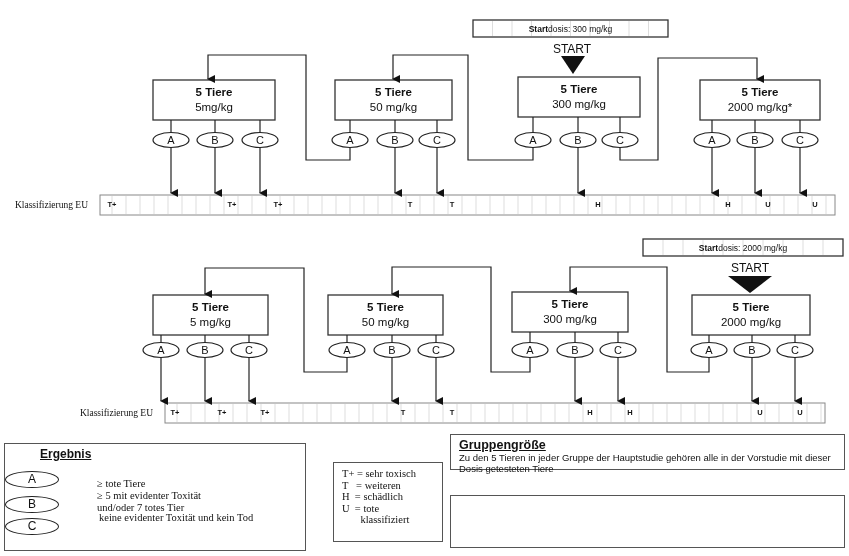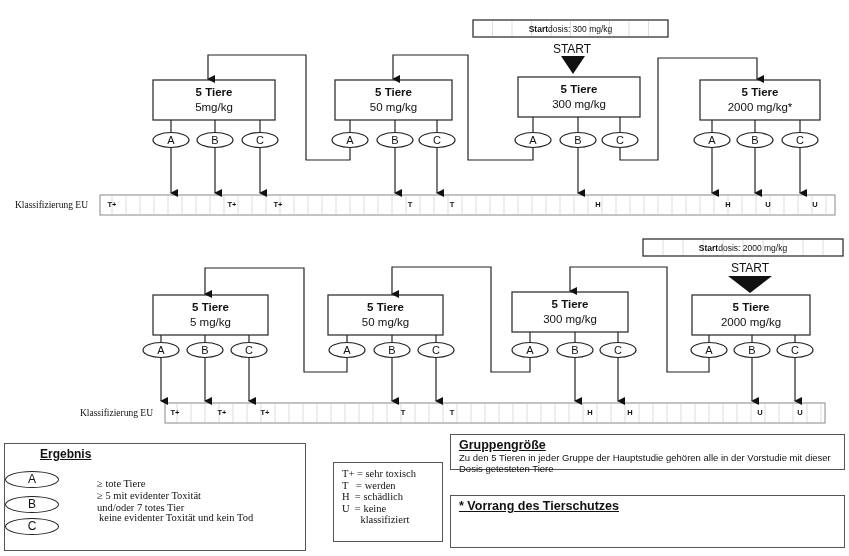--- a/index.html
+++ b/index.html
@@ -339,26 +339,25 @@
   <div class="erg-text" style="top:34px">≥ tote Tiere</div>
   <div class="erg-oval" style="top:52px">B</div>
   <div class="erg-text" style="top:46px">≥ 5 mit evidenter Toxität</div>
   <div class="erg-text" style="top:58px">und/oder 7 totes Tier</div>
   <div class="erg-oval" style="top:74px">C</div>
   <div class="erg-text" style="top:68px;left:94px">keine evidenter Toxität und kein Tod</div>
 </div>
 
 <div class="legend-box abbr">
   <div>T+ = sehr toxisch</div>
-  <div style="white-space:pre">T   = werden</div>
+  <div style="white-space:pre">T   = weiteren</div>
   <div style="white-space:pre">H  = schädlich</div>
-  <div style="white-space:pre">U  = keine</div>
+  <div style="white-space:pre">U  = tote</div>
   <div style="white-space:pre">       klassifiziert</div>
 </div>
 
 <div class="legend-box info grp">
   <div class="h">Gruppengröße</div>
   <div>Zu den 5 Tieren in jeder Gruppe der Hauptstudie gehören alle in der Vorstudie mit dieser Dosis getesteten Tiere</div>
 </div>
 
 <div class="legend-box info vor">
-  <div class="h">* Vorrang des Tierschutzes</div>
 </div>
 
 </body></html>

